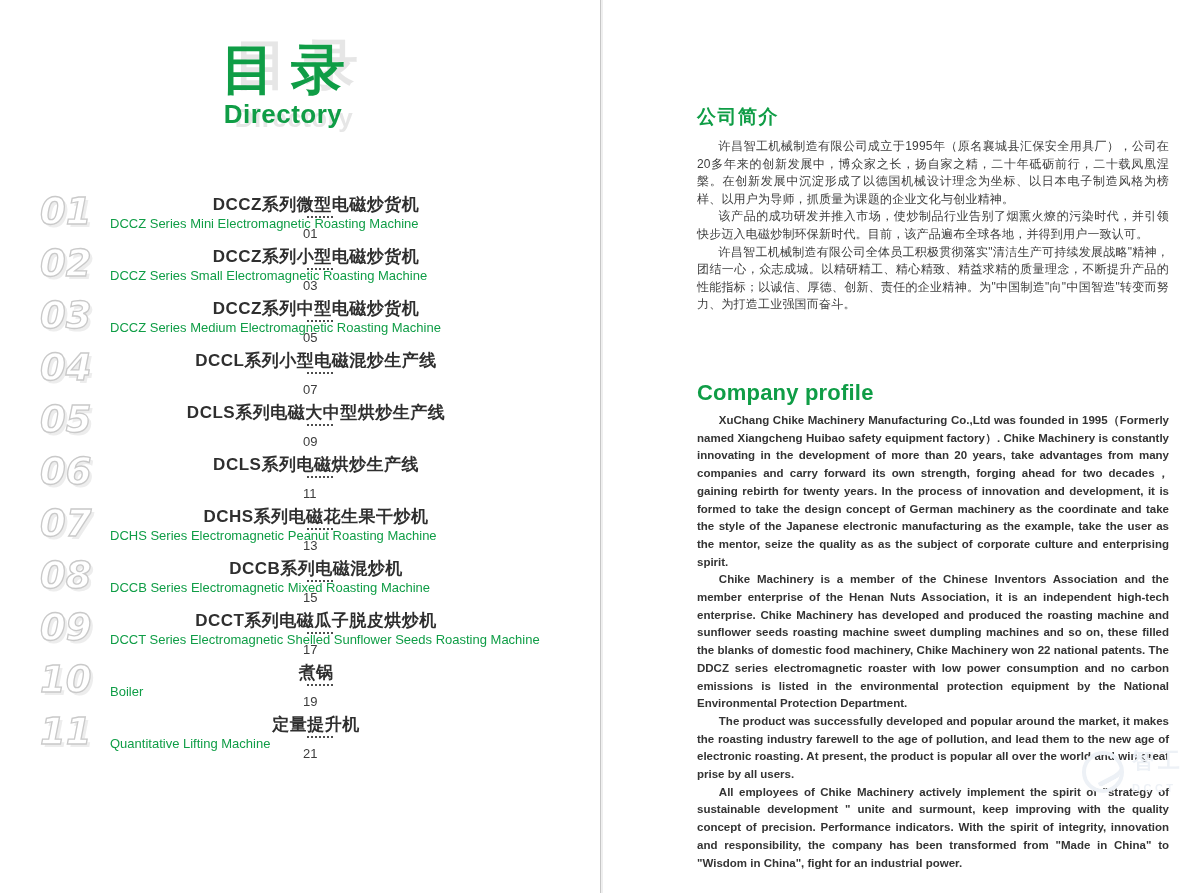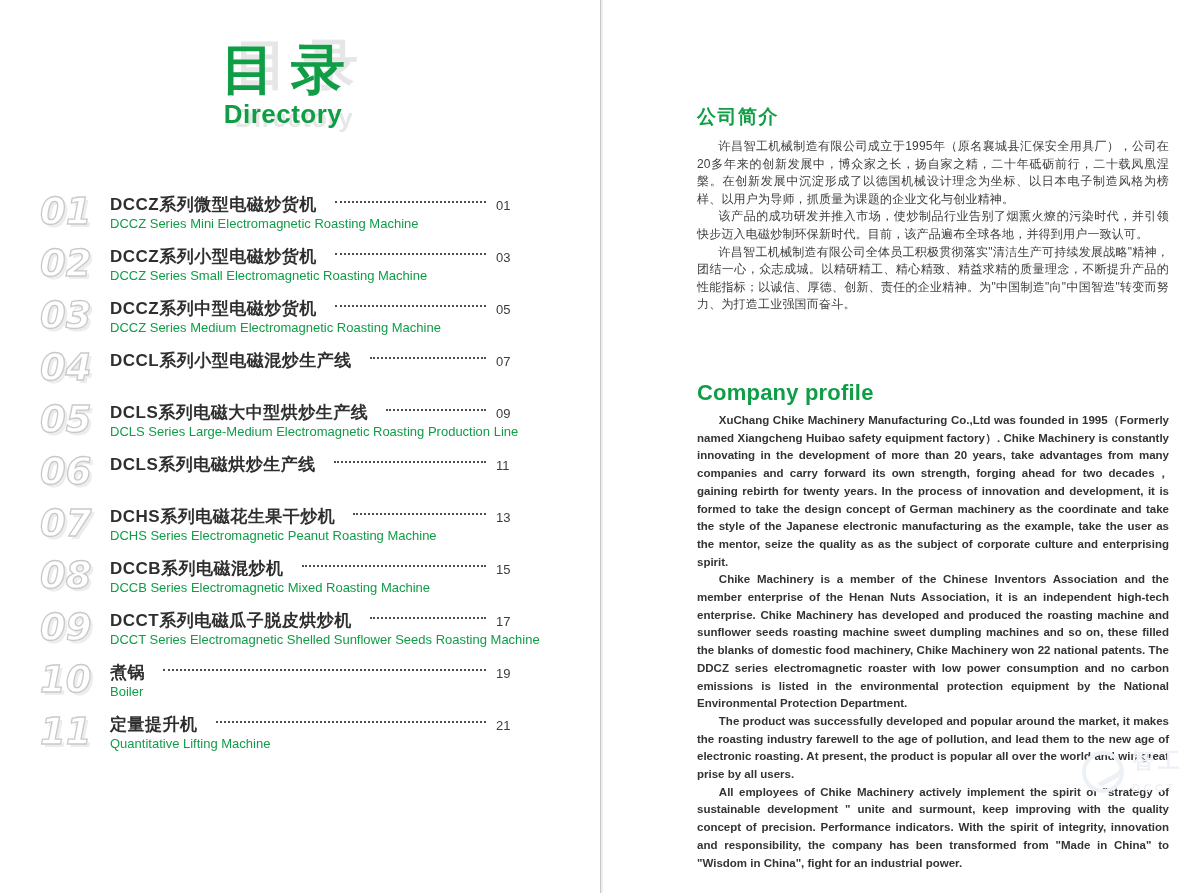--- a/index.html
+++ b/index.html
@@ -35,21 +35,21 @@
 
   .toc-list{position:absolute;left:40px;top:193px;width:482px;}
   .toc-row{display:flex;align-items:flex-start;margin-bottom:13px;min-height:39px;}
   .toc-num{
     flex:none;width:58px;font-size:37px;line-height:38px;font-weight:bold;font-style:italic;
     font-family:"DejaVu Sans","Liberation Sans",sans-serif;
     color:#ffffff;-webkit-text-stroke:1.3px var(--outline);
     text-shadow:3px 3px 0 #ededed;
   }
   .toc-body{flex:1;margin-left:12px;min-width:0;}
-  .toc-line{display:flex;align-items:center;height:22px;}
+  .toc-line{display:flex;align-items:center;height:22px;flex-direction:column;}
   .toc-item-title{flex:none;font-size:17px;font-weight:bold;color:#2f2f2f;letter-spacing:.5px;white-space:nowrap;}
   .toc-leader{flex:1;min-width:26px;border-bottom:2px dotted #4d4d4d;margin:0 10px 5px 18px;height:1px;}
   .toc-page{flex:none;width:26px;font-size:13px;color:#3c3c3c;padding-top:3px;}
   .toc-sub{font-size:13px;line-height:16px;color:var(--green);margin-top:1px;white-space:nowrap;}
 
   
   .heading-cn{position:absolute;left:697px;top:104px;font-size:19px;font-weight:bold;color:var(--green);letter-spacing:1.5px;}
   .cn-block{
     position:absolute;left:697px;top:138px;width:472px;
     font-size:12px;line-height:17.6px;color:var(--ink-soft);text-align:justify;letter-spacing:.2px;
@@ -139,21 +139,20 @@
     </div>
 
     <div class="toc-row">
       <span class="toc-num">05</span>
       <div class="toc-body">
         <div class="toc-line">
           <span class="toc-item-title">DCLS系列电磁大中型烘炒生产线</span>
           <span class="toc-leader"></span>
           <span class="toc-page">09</span>
         </div>
-        <div class="toc-sub">DCLS Series Large-Medium Electromagnetic Roasting Production Line</div>
       </div>
     </div>
 
     <div class="toc-row">
       <span class="toc-num">06</span>
       <div class="toc-body">
         <div class="toc-line">
           <span class="toc-item-title">DCLS系列电磁烘炒生产线</span>
           <span class="toc-leader"></span>
           <span class="toc-page">11</span>

